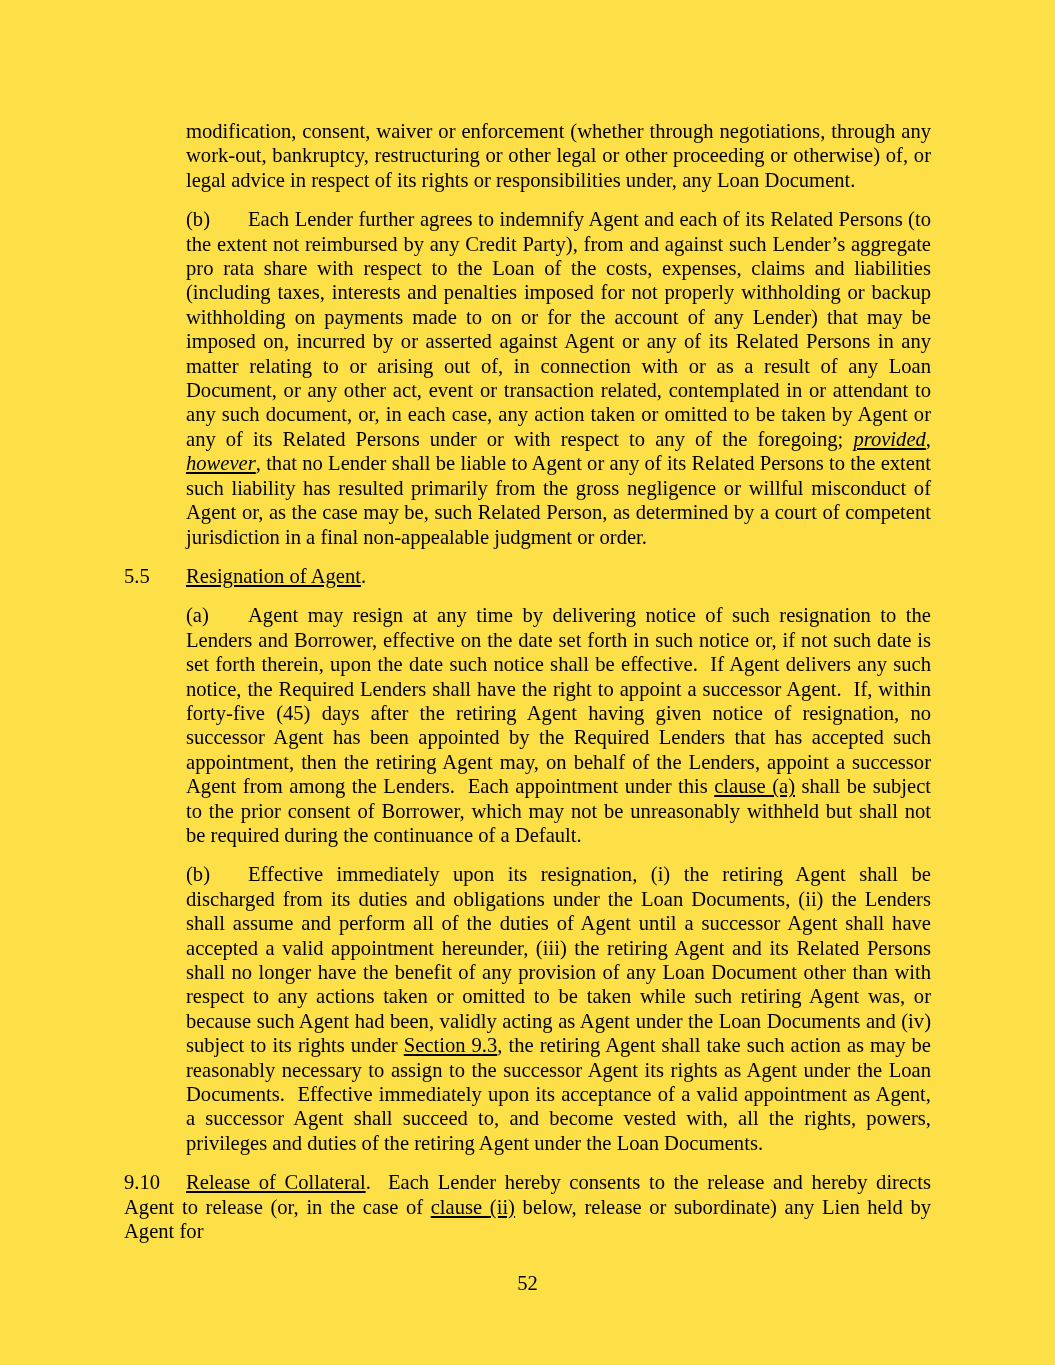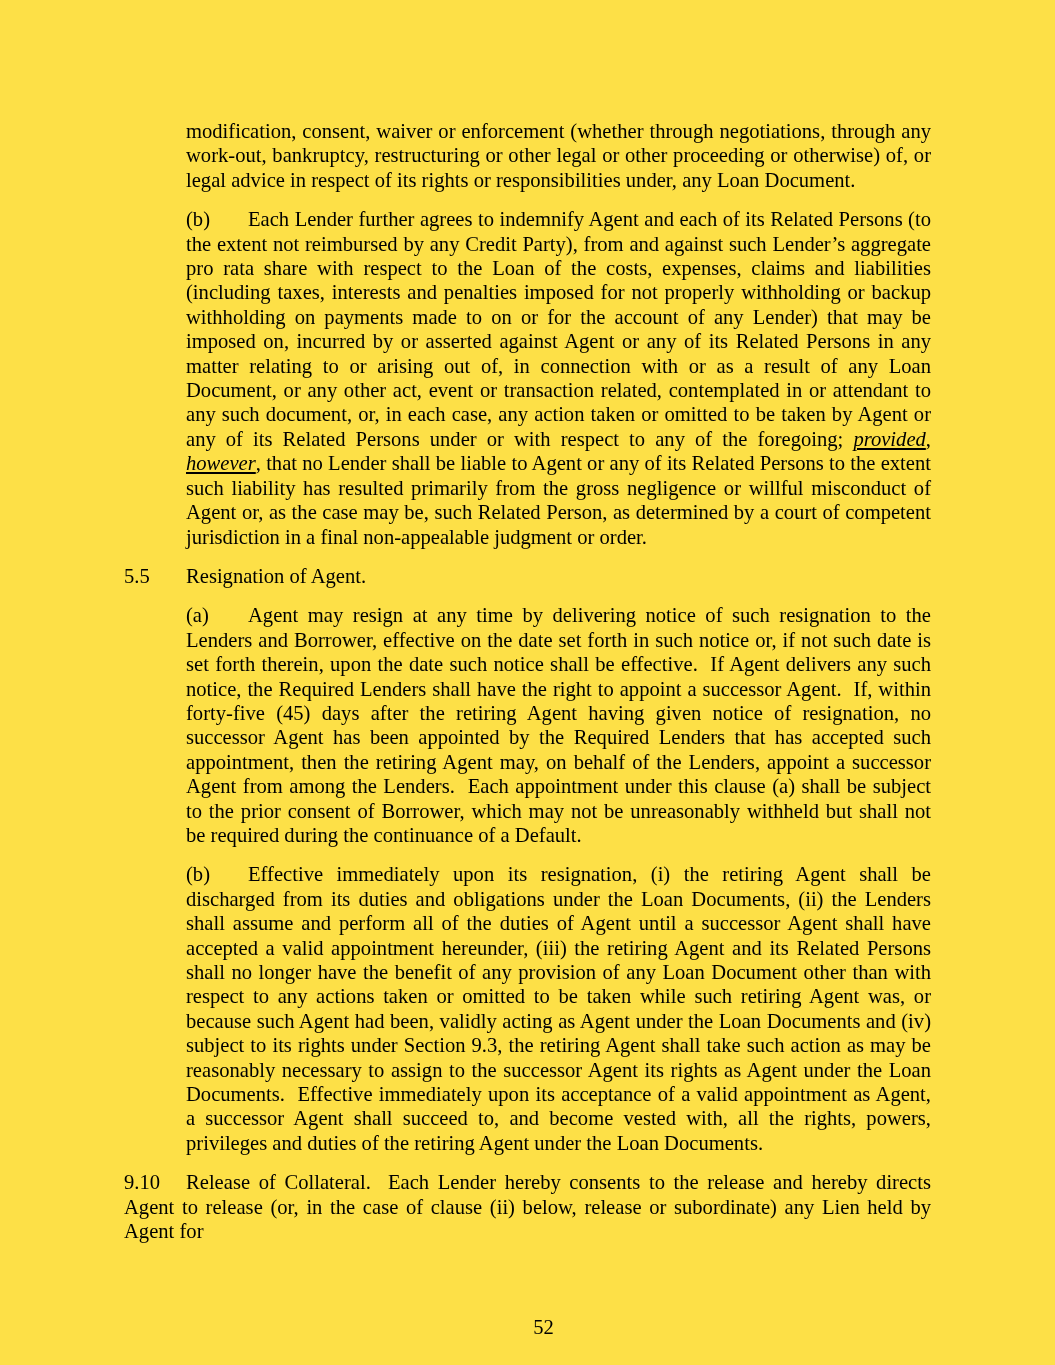--- a/index.html
+++ b/index.html
@@ -44,30 +44,29 @@
     margin-left: 0;
   }
   p.para:last-child {
     margin-bottom: 16px;
   }
   span.label {
     display: inline-block;
     width: 62px;
   }
   span.i { font-style: italic; text-decoration: underline; }
-  span.u { }
+  span.u { text-decoration: underline; }
   .page-number {
     position: absolute;
-    left: 140px;
+    left: 124px;
     top: 1271px;
     width: 807px;
     text-align: center;
     font-size: 20.6px;
     line-height: 24.4px;
-    margin-top: 44px;
   }
 </style>
 </head>
 <body>
 
 <div class="page">
   <div class="content">
       <p class="para indented"><span>modification, consent, waiver or enforcement (whether through negotiations, through any work-out, bankruptcy, restructuring or other legal or other proceeding or otherwise) of, or legal advice in respect of its rights or responsibilities under, any Loan Document.</span></p>
       <p class="para indented"><span class="label">(b)</span><span>Each Lender further agrees to indemnify Agent and each of its Related Persons (to the extent not reimbursed by any Credit Party), from and against such Lender’s aggregate pro rata share with respect to the Loan of the costs, expenses, claims and liabilities (including taxes, interests and penalties imposed for not properly withholding or backup withholding on payments made to on or for the account of any Lender) that may be imposed on, incurred by or asserted against Agent or any of its Related Persons in any matter relating to or arising out of, in connection with or as a result of any Loan Document, or any other act, event or transaction related, contemplated in or attendant to any such document, or, in each case, any action taken or omitted to be taken by Agent or any of its Related Persons under or with respect to any of the foregoing; </span><span class="i">provided</span><span>, </span><span class="i">however</span><span>, that no Lender shall be liable to Agent or any of its Related Persons to the extent such liability has resulted primarily from the gross negligence or willful misconduct of Agent or, as the case may be, such Related Person, as determined by a court of competent jurisdiction in a final non-appealable judgment or order.</span></p>
       <p class="para heading"><span class="label">5.5</span><span class="u">Resignation of Agent</span><span>.</span></p>

